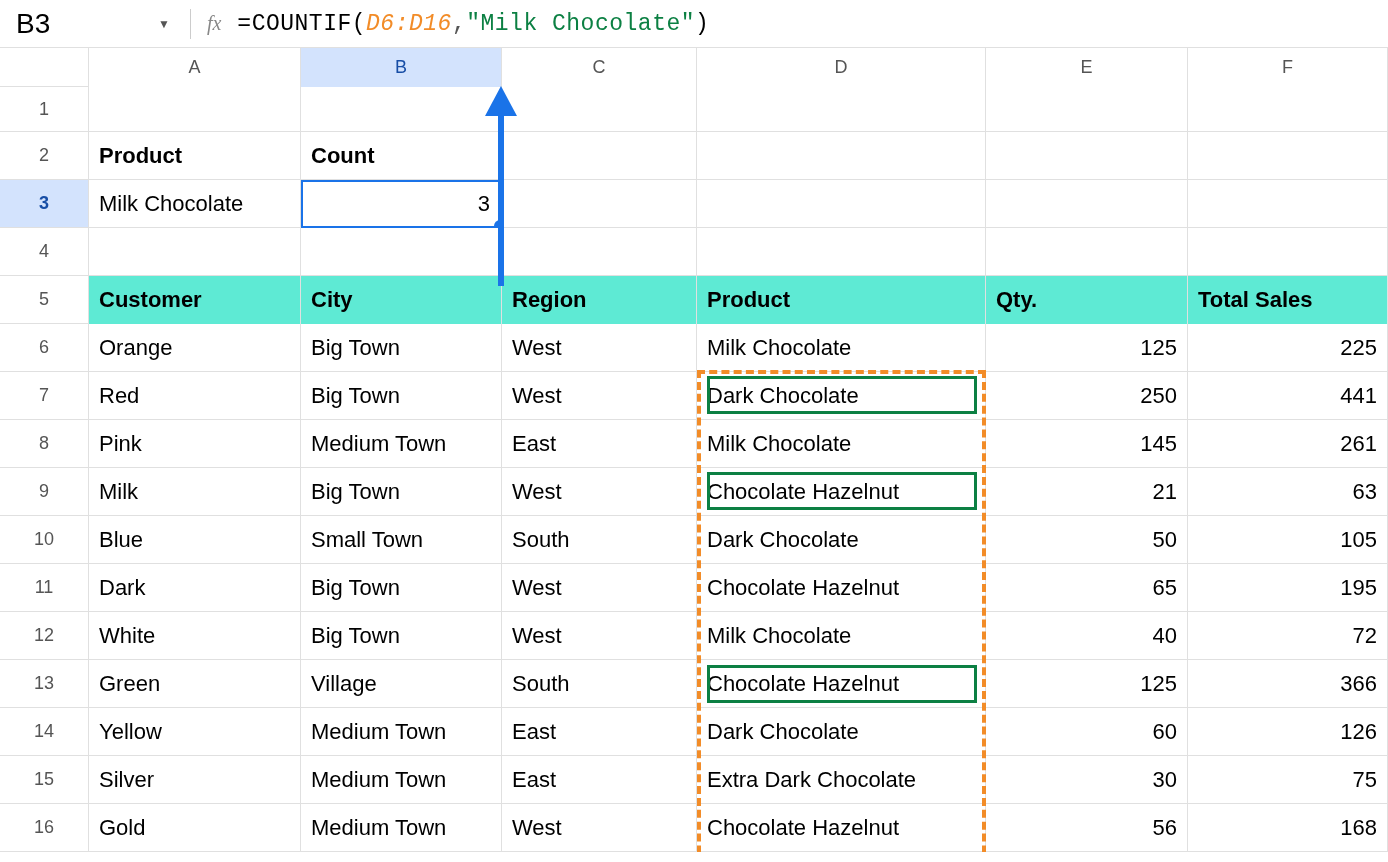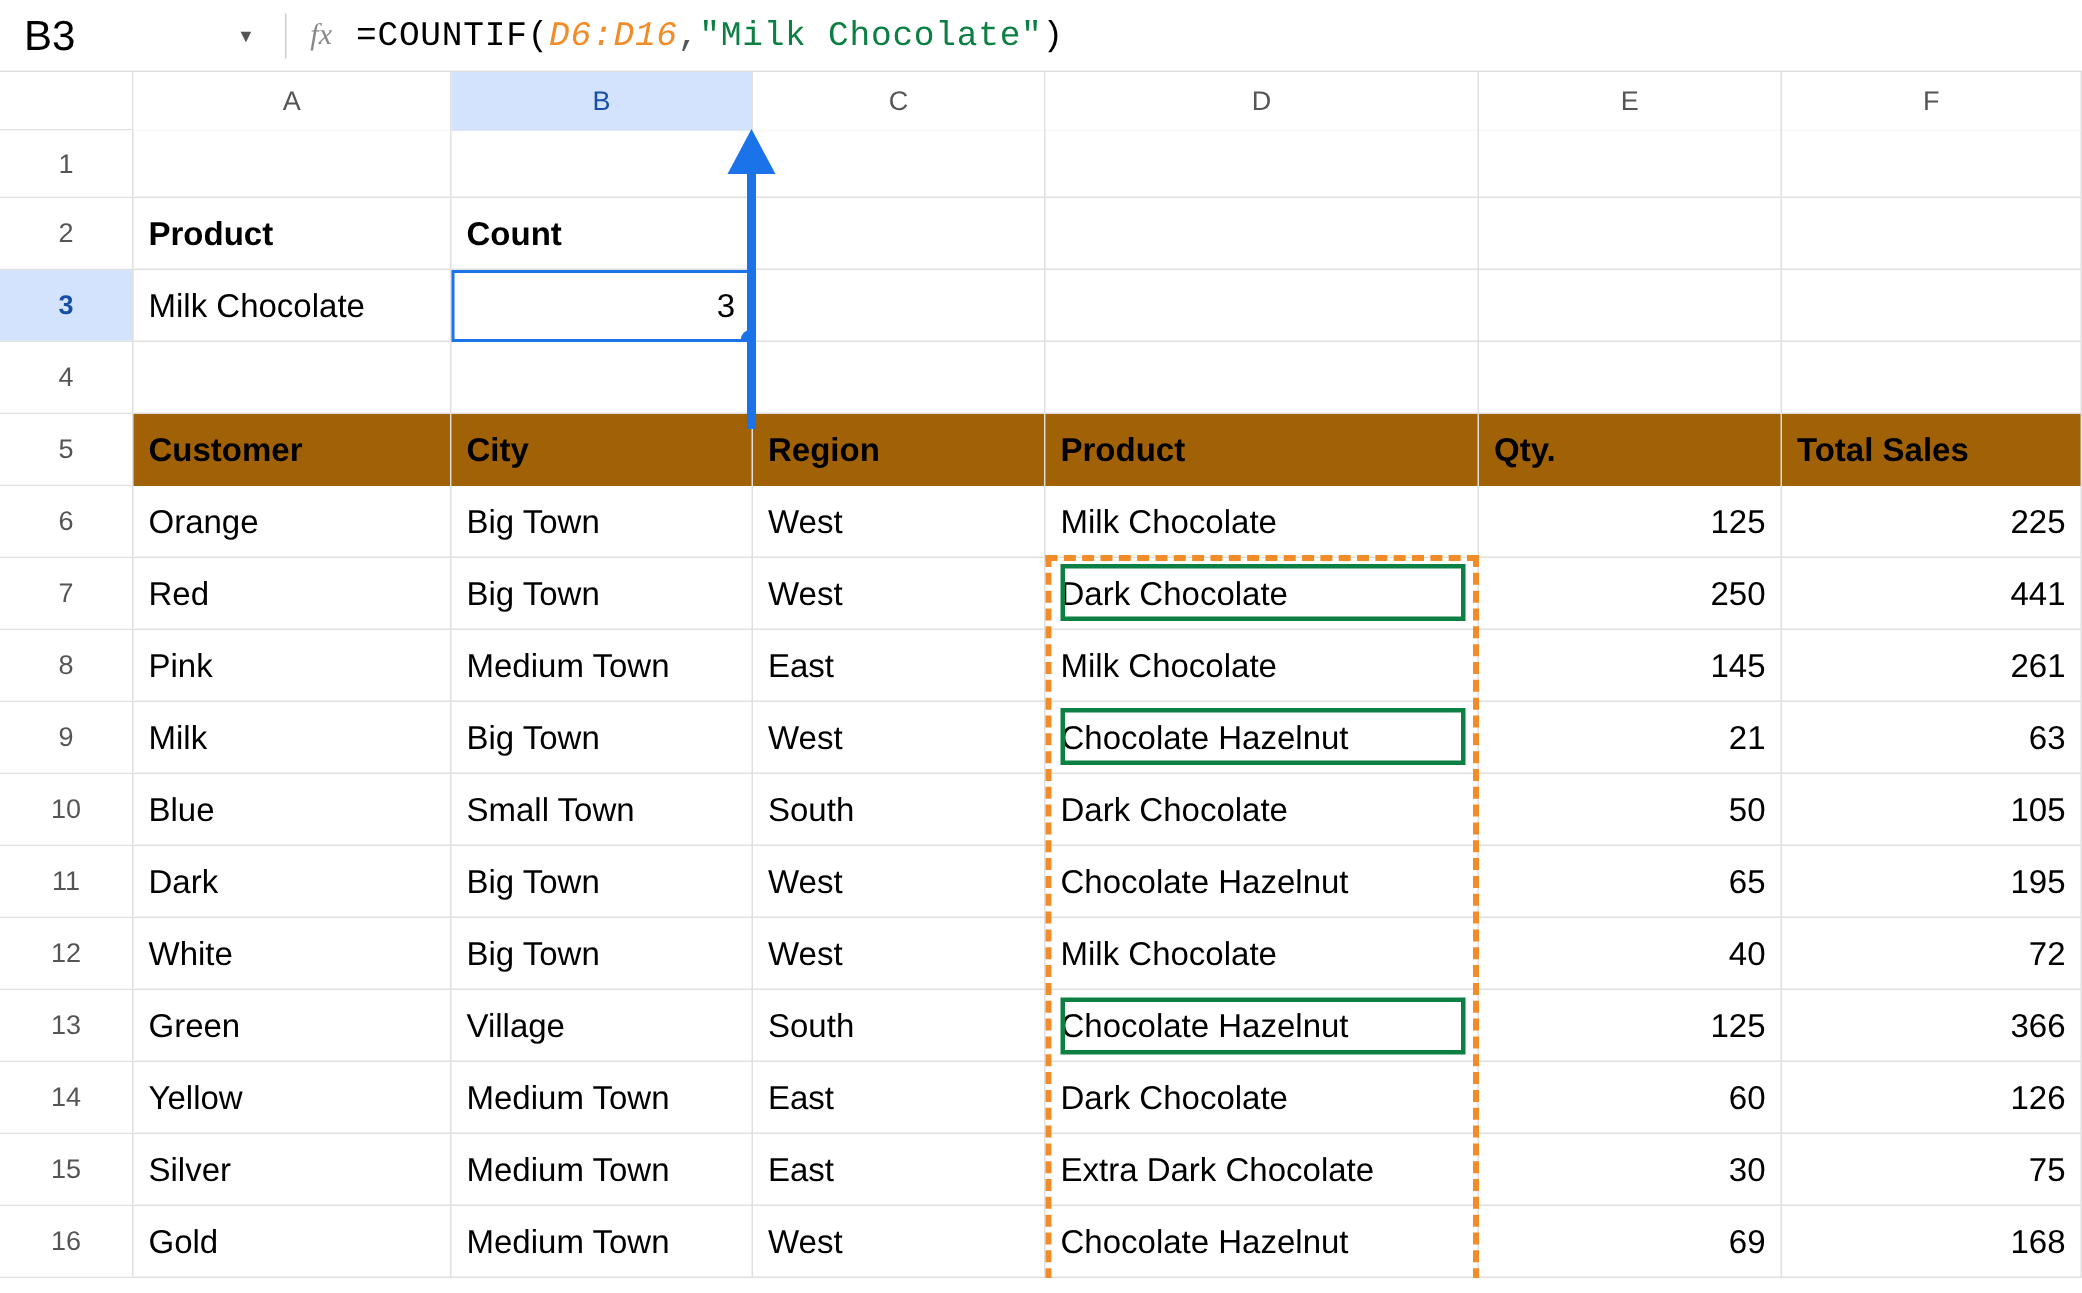--- a/index.html
+++ b/index.html
@@ -112,21 +112,21 @@
     
     .col-A { width: 212px; min-width: 212px; }
     .col-B { width: 201px; min-width: 201px; }
     .col-C { width: 195px; min-width: 195px; }
     .col-D { width: 289px; min-width: 289px; }
     .col-E { width: 202px; min-width: 202px; }
     .col-F { width: 200px; min-width: 200px; }
     
     .bold { font-weight: bold; }
     .right { justify-content: flex-end; }
-    .header-row .cell { background: #a16207; font-weight: bold; }
+    .header-row .cell { background: #5eead4; font-weight: bold; }
     
     .selected-cell {
       border: 2px solid #1a73e8;
       position: relative;
     }
     .selected-handle {
       position: absolute;
       right: -6px;
       bottom: -6px;
       width: 12px;
@@ -339,21 +339,21 @@
     <div class="cell col-D">Extra Dark Chocolate</div>
     <div class="cell col-E right">30</div>
     <div class="cell col-F right">75</div>
   </div>
         <div class="row rdata">
     <div class="rowhead">16</div>
     <div class="cell col-A">Gold</div>
     <div class="cell col-B">Medium Town</div>
     <div class="cell col-C">West</div>
     <div class="cell col-D">Chocolate Hazelnut</div>
-    <div class="cell col-E right">69</div>
+    <div class="cell col-E right">56</div>
     <div class="cell col-F right">168</div>
   </div>
       </div>
 </div>
 
 <div class="dashed-range" style="left:697px; top:322px; width:289px; height:531px;"></div>
 
 <div class="green-box" style="left:707px; top:328px; width:270px; height:38px;"></div>
 <div class="green-box" style="left:707px; top:424px; width:270px; height:38px;"></div>
 <div class="green-box" style="left:707px; top:617px; width:270px; height:38px;"></div>

